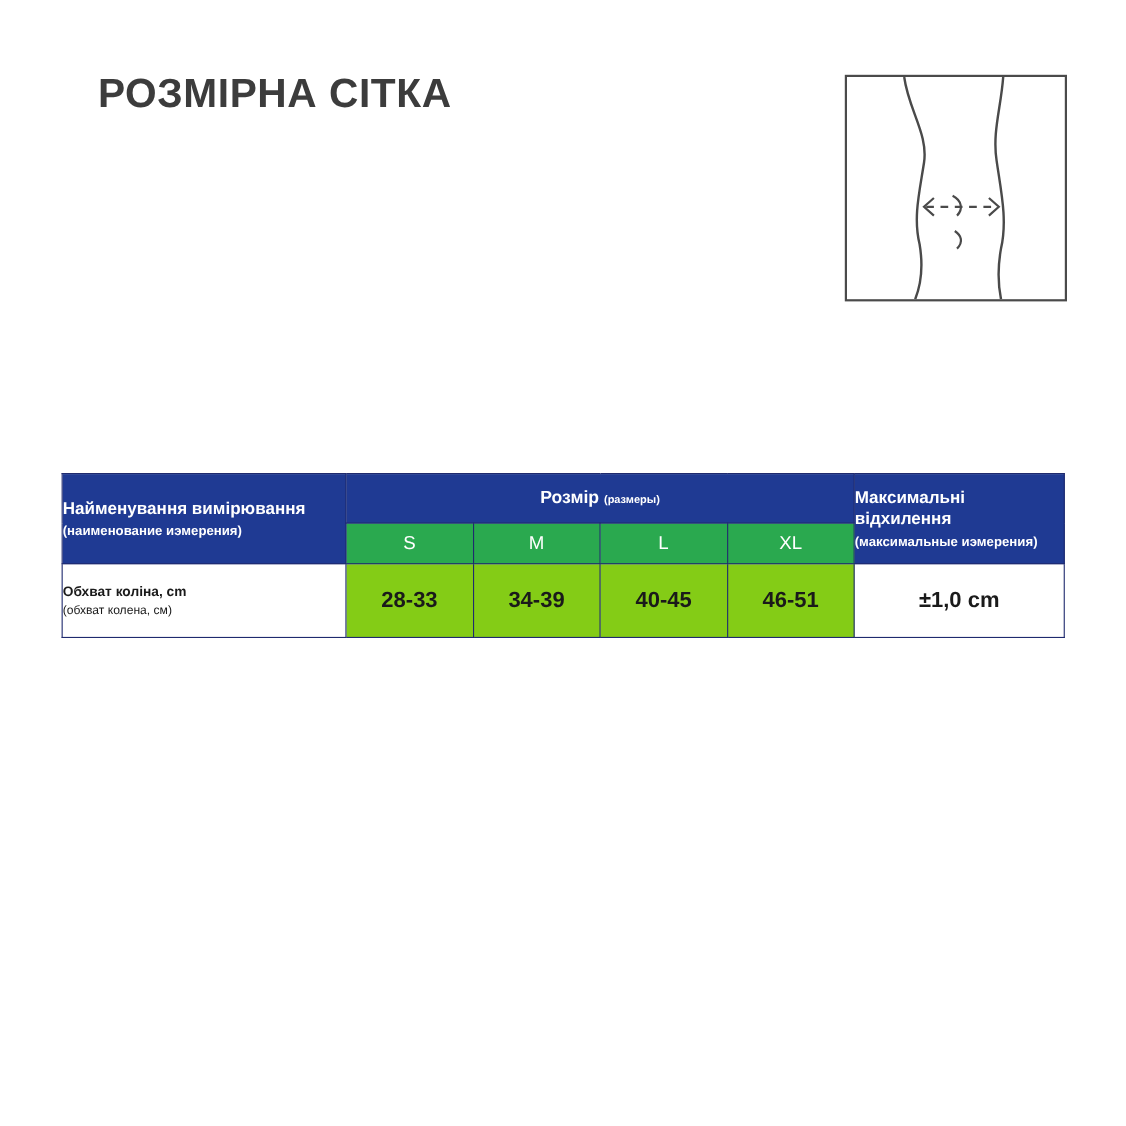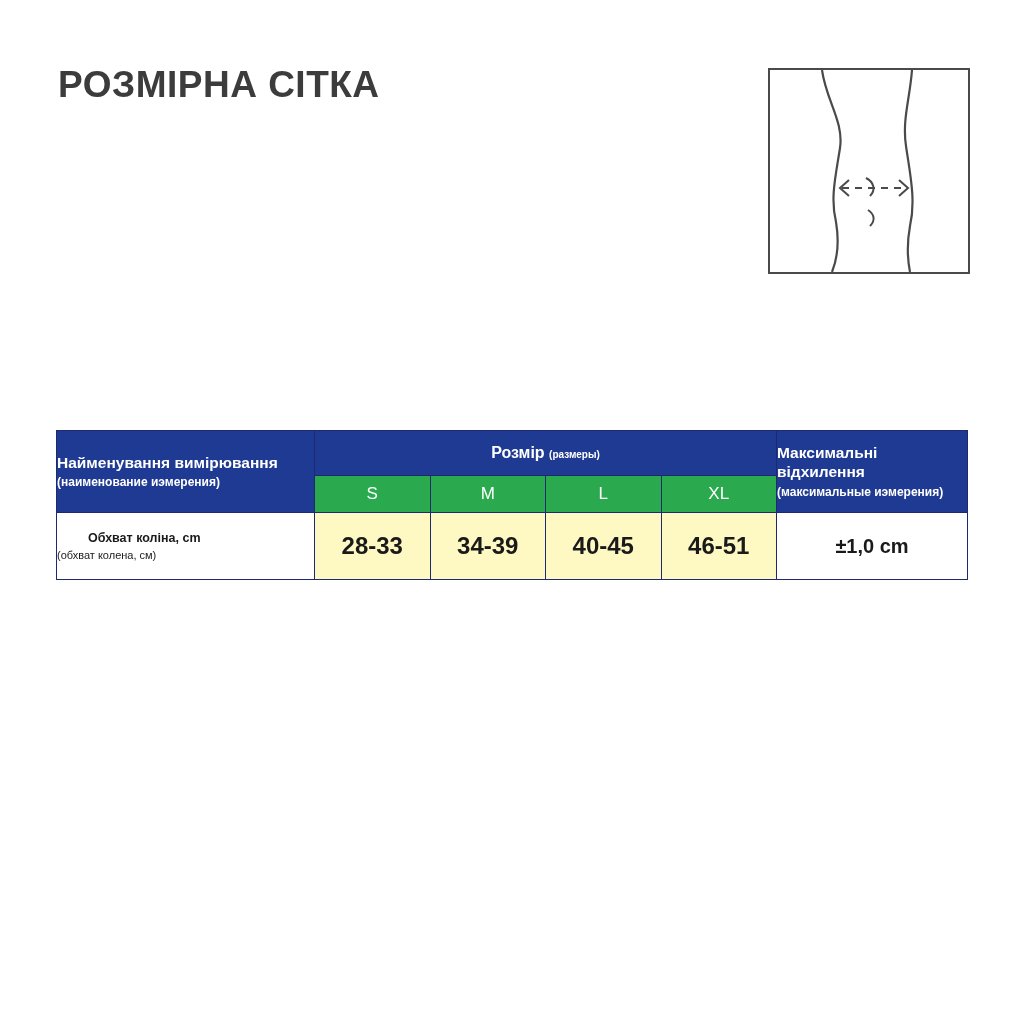--- a/index.html
+++ b/index.html
@@ -12,21 +12,21 @@
     background: #ffffff;
     font-family: "Liberation Sans", sans-serif;
     color: #3a3a3a;
     position: relative;
     overflow: hidden;
   }
 
   
   .header {
     position: absolute;
-    left: 58px;
+    left: 89px;
     top: 66px;
   }
   .title-main {
     font-size: 37px;
     font-weight: bold;
     letter-spacing: 0.5px;
     color: #3c3c3c;
     line-height: 1.05;
     margin: 0;
   }
@@ -110,33 +110,32 @@
 
   .cell-label {
     padding: 12px 14px;
     color: #1a1a1a;
     background: #ffffff;
   }
   .cell-label .l1 {
     font-size: 12.5px;
     font-weight: bold;
     line-height: 1.3;
-    margin-left: 31px;
   }
   .cell-label .l2 {
     font-size: 11px;
     line-height: 1.3;
     margin-top: 2px;
   }
   .cell-val {
     text-align: center;
-    font-size: 24px;
+    font-size: 20px;
     font-weight: bold;
     color: #1a1a1a;
-    background: #fef9c3;
+    background: #84cc16;
     height: 66px;
   }
   .cell-dev {
     text-align: center;
     font-size: 20px;
     font-weight: bold;
     color: #1a1a1a;
     background: #ffffff;
   }
 </style>

